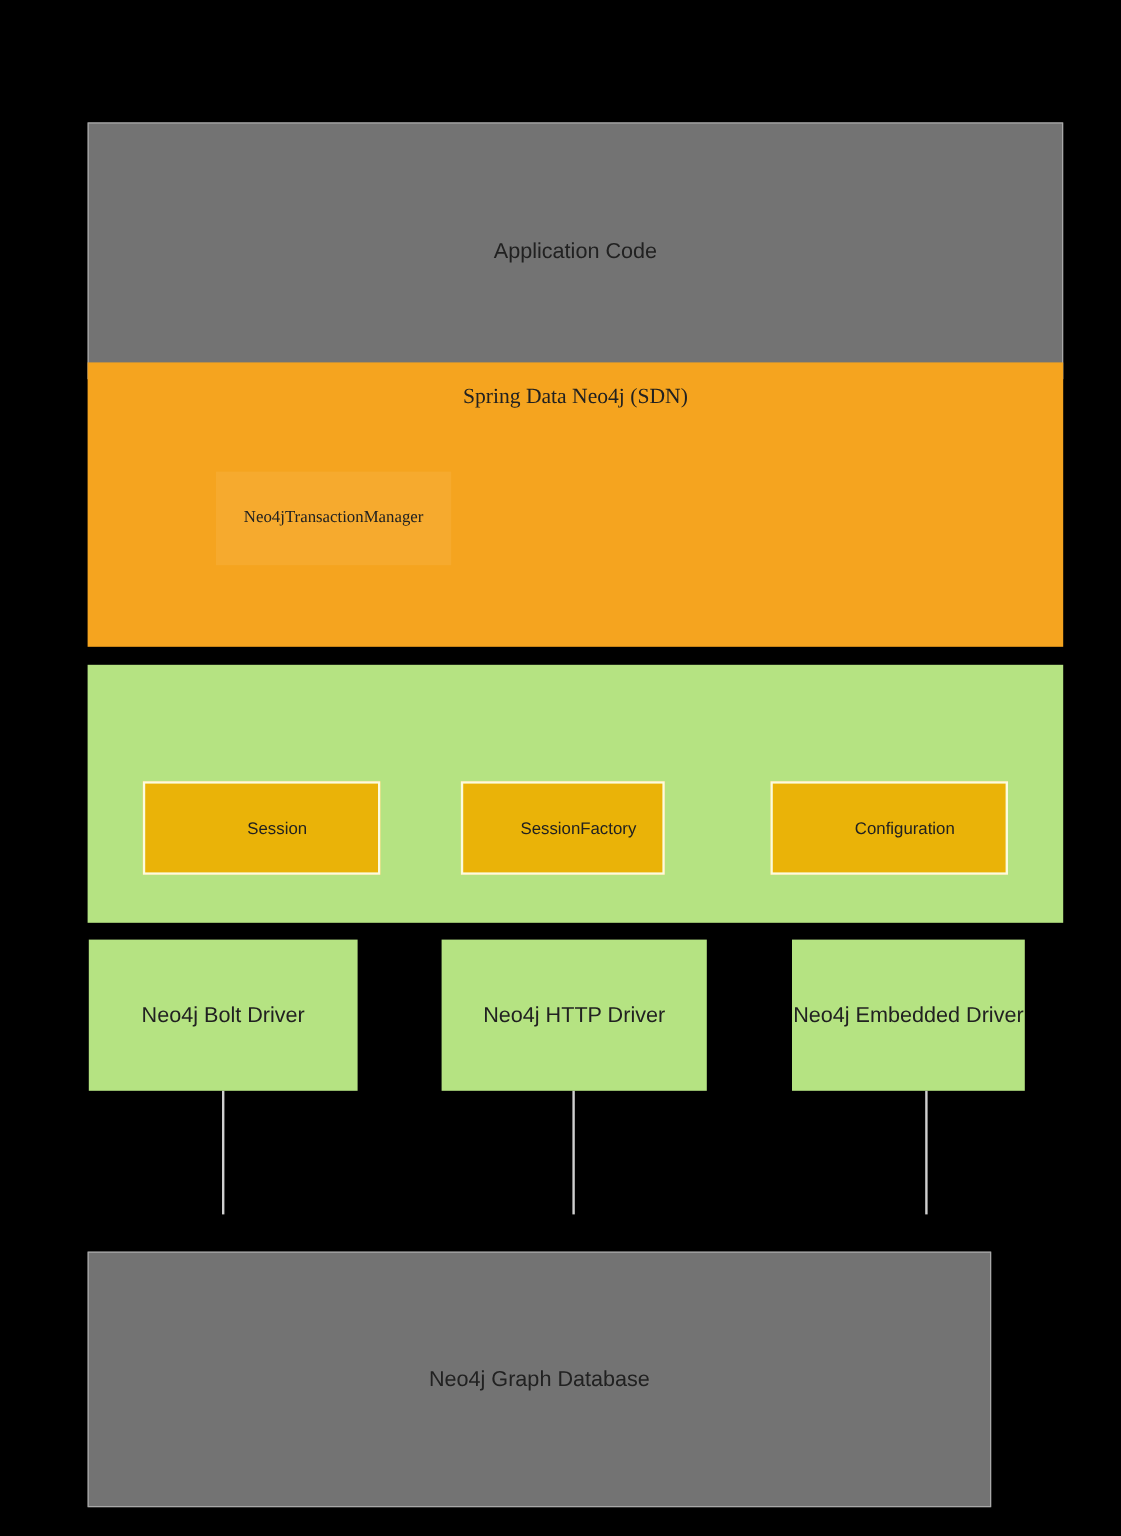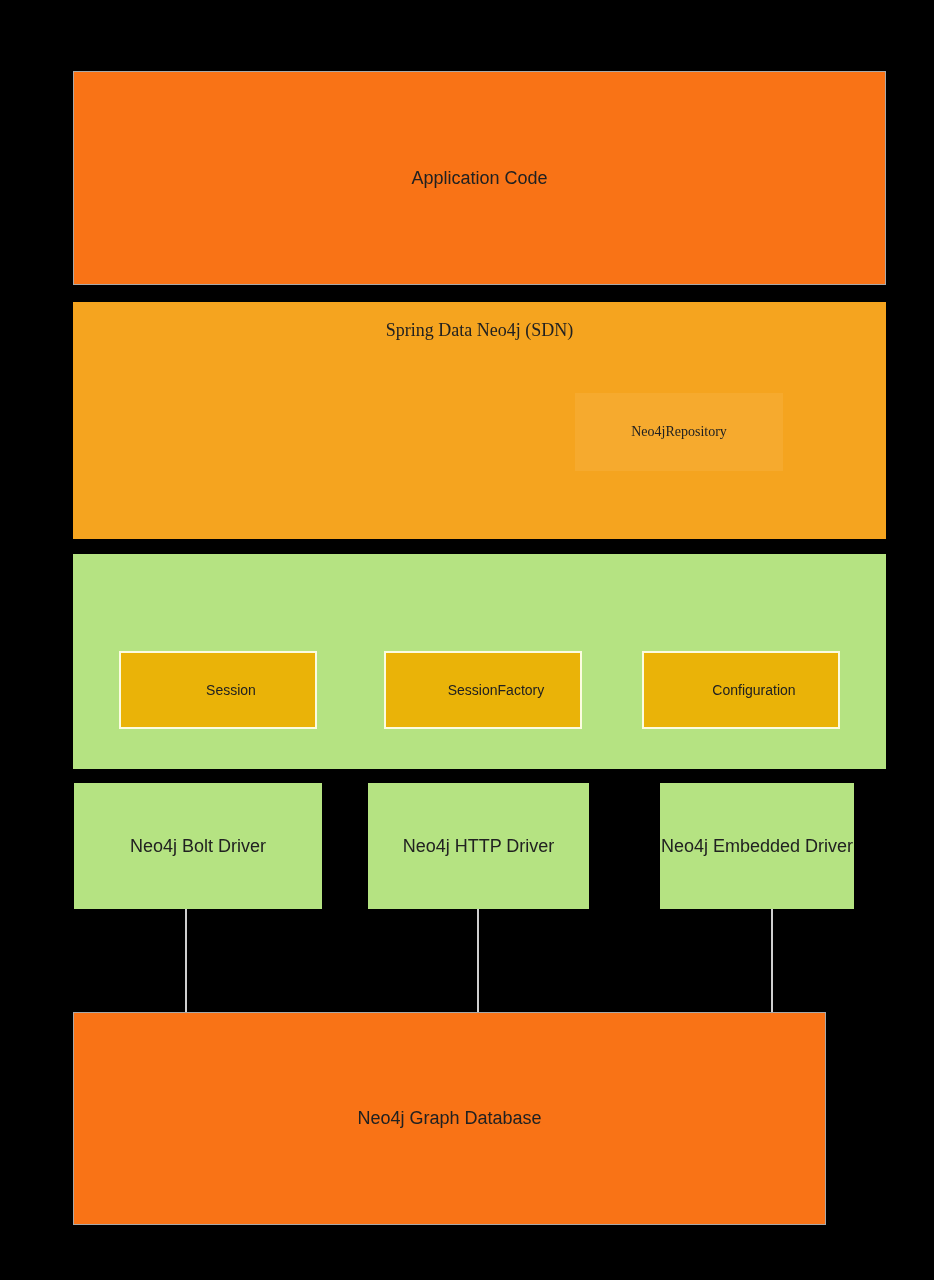--- a/index.html
+++ b/index.html
@@ -20,23 +20,24 @@
     box-sizing: border-box;
   }
   .centered {
     display: flex;
     align-items: center;
     justify-content: center;
     text-align: center;
   }
   
   .gray-layer {
-    background: #f97316;
+    background: #737373;
     border: 1px solid #a9a9a9;
     font-size: 18px;
+    margin-top: 31px;
   }
   #app-code   { left: 73px; top: 71px;   width: 813px; height: 214px; }
   #graph-db   { left: 73px; top: 1012px; width: 753px; height: 213px; }
 
   
   #sdn {
     left: 73px; top: 302px; width: 813px; height: 237px;
     background: #f5a41f;
     font-family: Liberation Serif, serif;
   }
@@ -59,31 +60,31 @@
     left: 73px; top: 554px; width: 813px; height: 215px;
     background: #b5e382;
   }
   .ogm-inner {
     background: #eab308;
     border: 2px solid #fbfce0;
     font-size: 14px;
     padding-left: 26px;
   }
   #ogm-session { left: 46px;  top: 97px; width: 198px; height: 78px; }
-  #ogm-factory { left: 311px; top: 97px; width: 198px; height: 78px; }
+  #ogm-factory { left: 311px; top: 97px; width: 170px; height: 78px; }
   #ogm-config  { left: 569px; top: 97px; width: 198px; height: 78px; }
 
   
   .driver {
     background: #b5e382;
     font-size: 18px;
     top: 783px;
     height: 126px;
   }
-  #driver-bolt     { left: 74px;  width: 248px; }
+  #driver-bolt     { left: 74px;  width: 224px; }
   #driver-http     { left: 368px; width: 221px; }
   #driver-embedded { left: 660px; width: 194px; }
 
   
   .connector {
     position: absolute;
     top: 909px;
     width: 2px;
     height: 103px;
     background: #cfcfcf;
@@ -94,22 +95,22 @@
 </style>
 </head>
 <body>
 
 <div id="app-code" class="box gray-layer centered">
   <span>Application Code</span>
 </div>
 
 <div id="sdn" class="box">
   <div class="layer-title">Spring Data Neo4j (SDN)</div>
-  <div id="sdn-repo" class="box sdn-inner centered">
-    <span>Neo4jRepository</span>
+  <div id="sdn-txmgr" class="box sdn-inner centered">
+    <span>Neo4jTransactionManager</span>
   </div>
 </div>
 
 <div id="ogm" class="box">
   <div id="ogm-session" class="box ogm-inner centered">
     <span>Session</span>
   </div>
   <div id="ogm-factory" class="box ogm-inner centered">
     <span>SessionFactory</span>
   </div>

